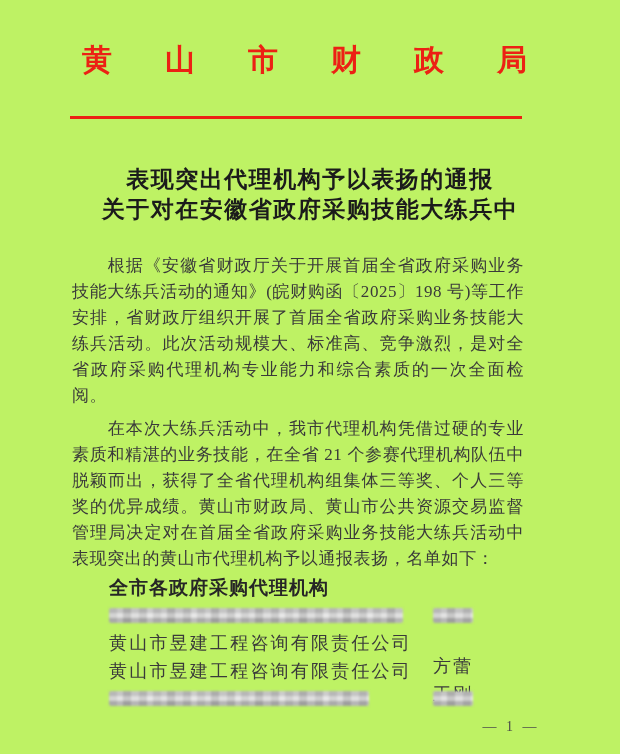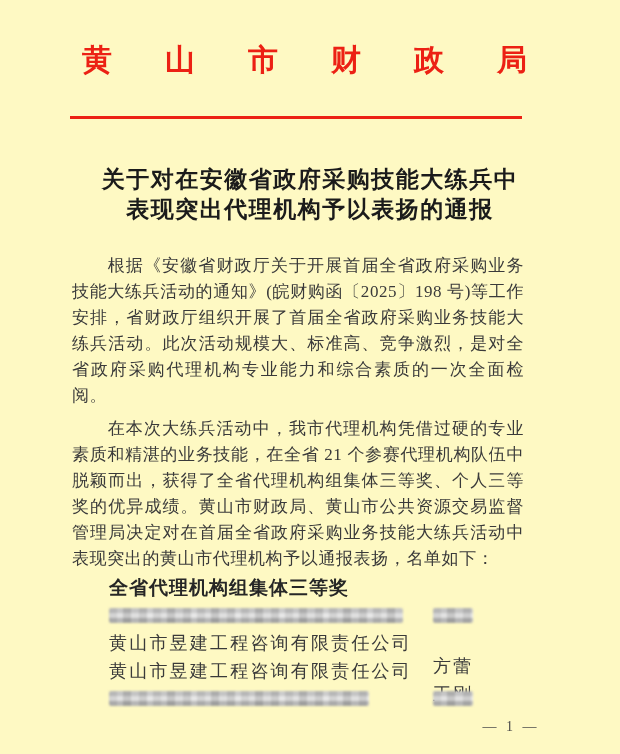--- a/index.html
+++ b/index.html
@@ -2,21 +2,21 @@
 <html><head>
 <meta charset="utf-8">
 <style>
   * { margin: 0; padding: 0; box-sizing: border-box; }
   html, body { background: #ffffff; }
   .page {
     position: relative;
     width: 620px;
     height: 754px;
     margin: 0 auto;
-    background: #fef9c3;
+    background: #bef264;
     overflow: hidden;
     font-family: "Liberation Serif", "DejaVu Serif", serif;
   }
   
   .letterhead {
     position: absolute;
     top: 42px;
     left: 82px;
     width: 445px;
     color: #ec2114;
@@ -116,29 +116,29 @@
 
 <div class="page">
 
   <div class="letterhead">
     <div class="letterhead-line">黄山市财政局</div>
   </div>
 
   <div class="red-rule"></div>
 
   <div class="doc-title">
+    <div>表现突出代理机构予以表扬的通报</div>
     <div>关于对在安徽省政府采购技能大练兵中</div>
-    <div>表现突出代理机构予以表扬的通报</div>
   </div>
 
   <div class="doc-body">
     <div class="para">根据《安徽省财政厅关于开展首届全省政府采购业务技能大练兵活动的通知》(皖财购函〔2025〕198 号)等工作安排，省财政厅组织开展了首届全省政府采购业务技能大练兵活动。此次活动规模大、标准高、竞争激烈，是对全省政府采购代理机构专业能力和综合素质的一次全面检阅。</div>
     <div class="para">在本次大练兵活动中，我市代理机构凭借过硬的专业素质和精湛的业务技能，在全省 21 个参赛代理机构队伍中脱颖而出，获得了全省代理机构组集体三等奖、个人三等奖的优异成绩。黄山市财政局、黄山市公共资源交易监督管理局决定对在首届全省政府采购业务技能大练兵活动中表现突出的黄山市代理机构予以通报表扬，名单如下：</div>
 
-    <div class="award-heading">全省代理机构组集体三等奖</div>
+    <div class="award-heading">全市各政府采购代理机构</div>
 
     <div class="award-row">
       <div class="mosaic-wrap-org">
         <div class="mosaic mosaic-org-1"></div>
       </div>
       <div class="mosaic mosaic-name"></div>
     </div>
 
     <div class="award-row">
       <div class="award-org">黄山市昱建工程咨询有限责任公司</div>

